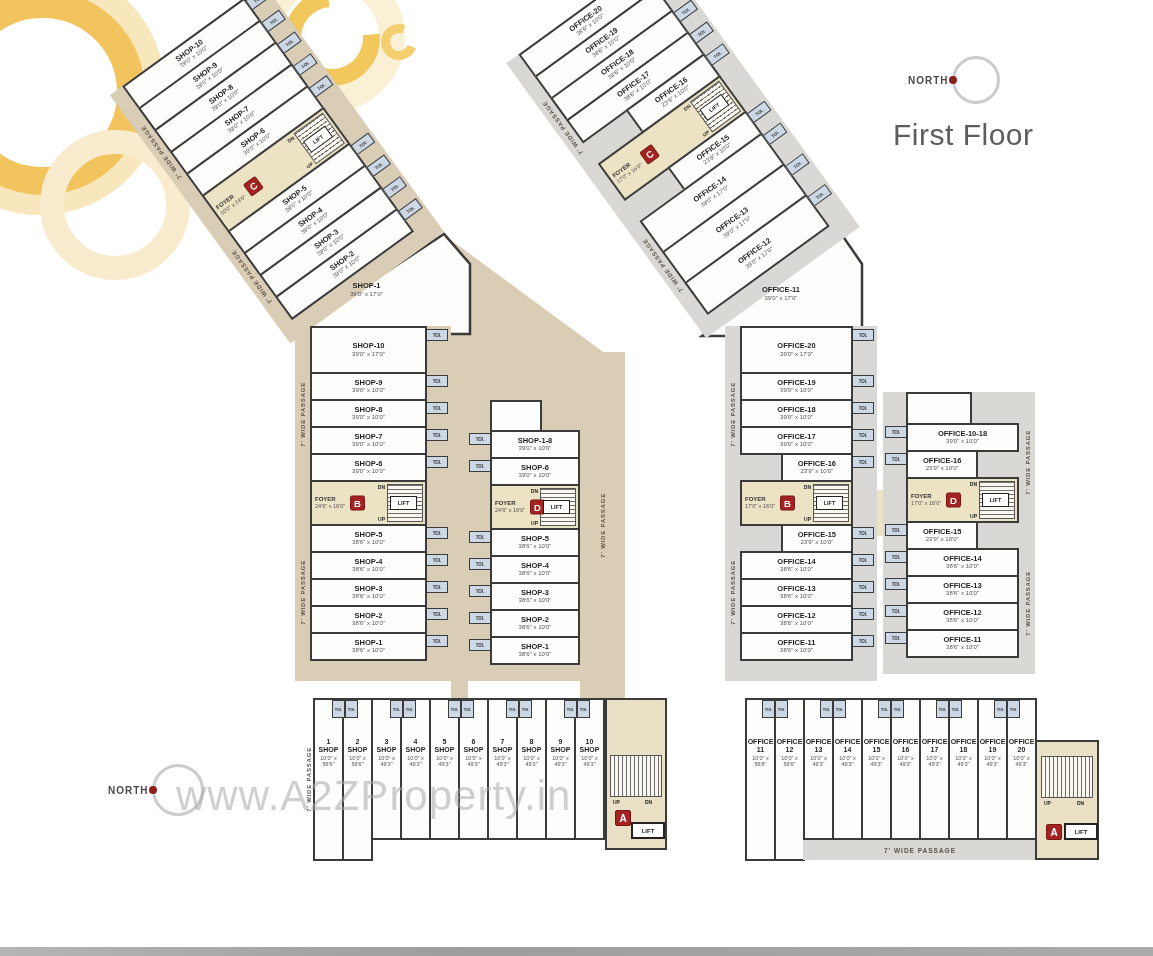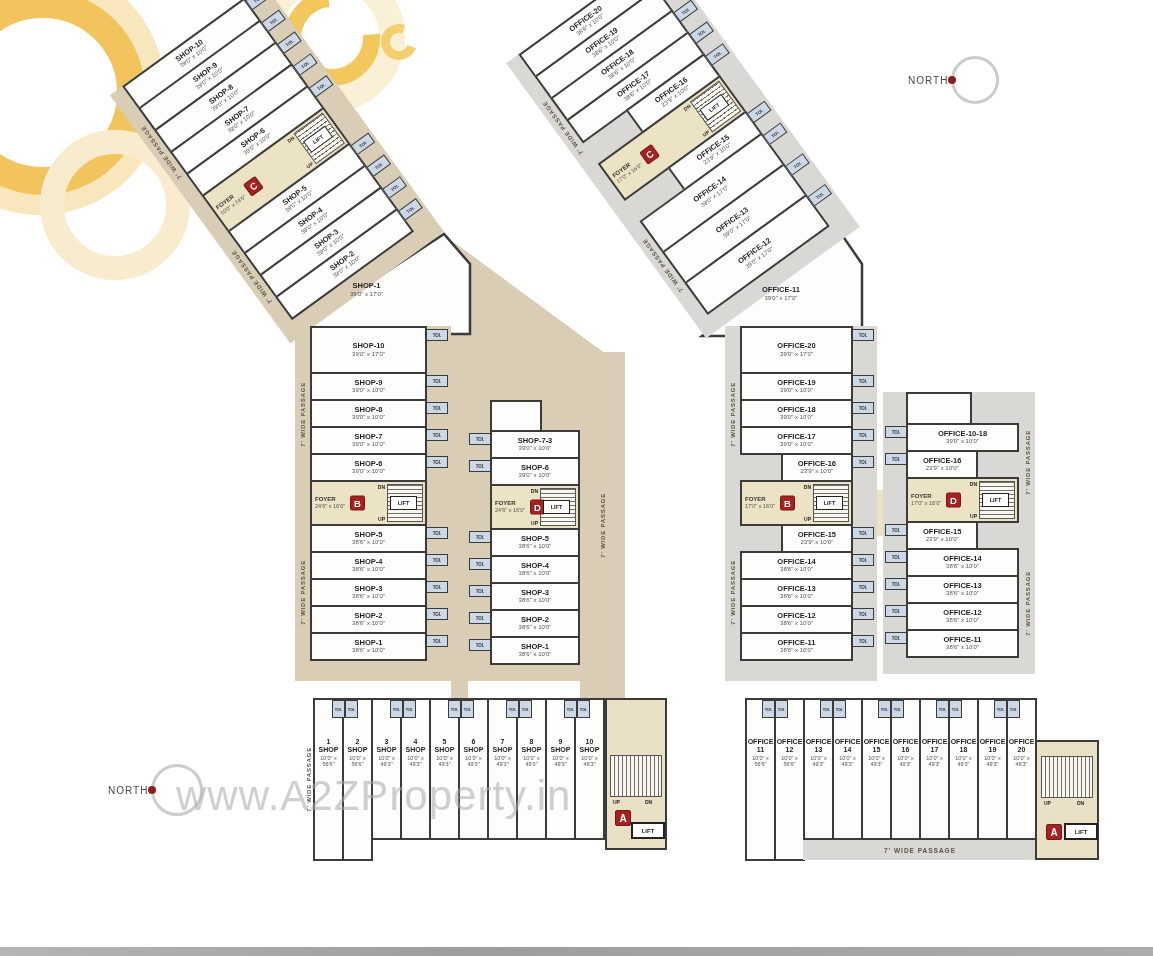--- a/index.html
+++ b/index.html
@@ -72,21 +72,21 @@
   .sbadge{position:absolute;width:16px;height:16px;background:#a32222;color:#fff;font-size:10px;
           font-weight:bold;display:flex;align-items:center;justify-content:center;border-radius:2px;
           border:1px solid #7c1414}
   .slift{position:absolute;width:34px;height:17px;background:#fff;border:2px solid #222;
          color:#1f1f1f;font-size:6px;font-weight:bold;display:flex;align-items:center;justify-content:center}
   
   .wedge-svg{position:absolute;z-index:2;overflow:visible}
   .wlabel{position:absolute;z-index:3;display:flex;flex-direction:column;align-items:center}
   
   .north{position:absolute;z-index:5;display:flex;align-items:center}
-  .ntext{font-size:10px;font-weight:normal;color:#4a4a4a;letter-spacing:1px;}
+  .ntext{font-size:10px;font-weight:bold;color:#4a4a4a;letter-spacing:1px;}
   .ndot{width:8px;height:8px;border-radius:50%;background:#8e1f1f;z-index:2}
   .nring{border:3px solid #cccccc;border-radius:50%;margin-left:-5px}
   .floor-title{position:absolute;z-index:5;font-size:30px;color:#5d5d5d;letter-spacing:.5px}
   .watermark{position:absolute;z-index:6;font-size:42px;color:rgba(168,168,168,.55);
              letter-spacing:1px;white-space:nowrap}
   .bottombar{position:absolute;left:0;right:0;bottom:0;height:9px;z-index:5;
              background:linear-gradient(90deg,#b5b5b5,#9d9d9d 40%,#ababab)}
 </style>
 </head>
 <body>
@@ -294,21 +294,21 @@
             <div class="toi tr">
               <span class="ttext">TOI.</span>
             </div>
           </div>
         </div>
       </div>
       <div class="col beigebg" style="left: 467px; top: 400px; width: 113px; height: 281px;">
         <div class="stack" style="left: 23px; width: 90px;">
           <div class="blockroom" style="height: 32px;"></div>
           <div class="room" style="height: 29px;">
-            <span class="rname">SHOP-7-3</span>
+            <span class="rname">SHOP-1-8</span>
             <span class="rdims">39'0" x 10'0"</span>
             <div class="toi tl">
               <span class="ttext">TOI.</span>
             </div>
           </div>
           <div class="room" style="height: 29px;">
             <span class="rname">SHOP-6</span>
             <span class="rdims">39'0" x 10'0"</span>
             <div class="toi tl">
               <span class="ttext">TOI.</span>
@@ -829,17 +829,18 @@
     <span class="ntext">NORTH</span>
     <span class="ndot"></span>
     <span class="nring" style="width:52px;height:52px"></span>
   </div>
   <div class="north" style="left:908px;top:56px">
     <span class="ntext">NORTH</span>
     <span class="ndot"></span>
     <span class="nring" style="width:48px;height:48px"></span>
   </div>
 
+  <div class="floor-title" style="left:893px;top:118px">First Floor</div>
 
   <div class="watermark" style="left:176px;top:772px">www.A2ZProperty.in</div>
 
   <div class="bottombar"></div>
 </div>
 
 </body></html>

